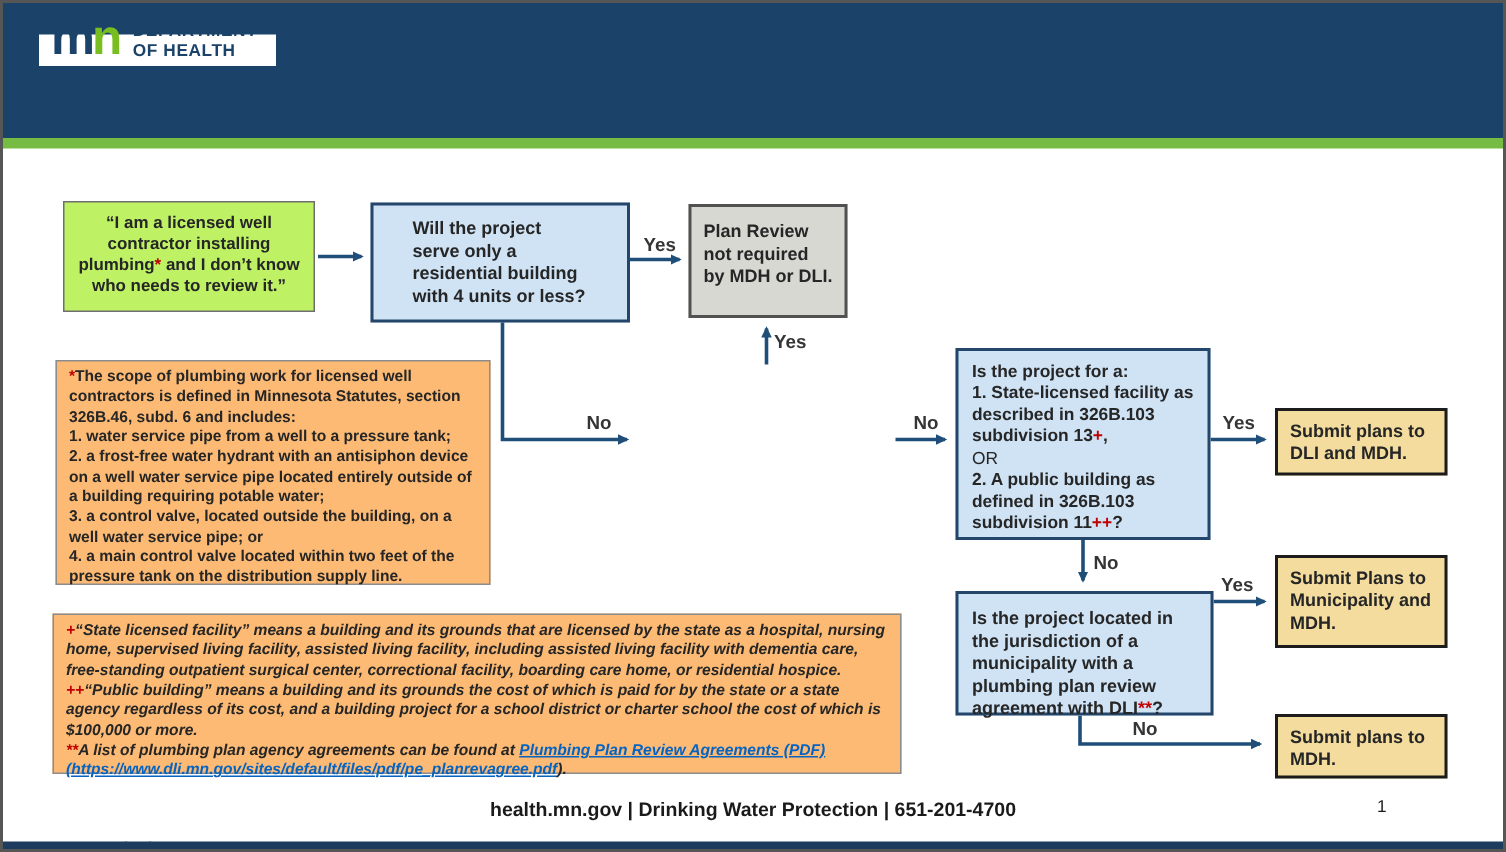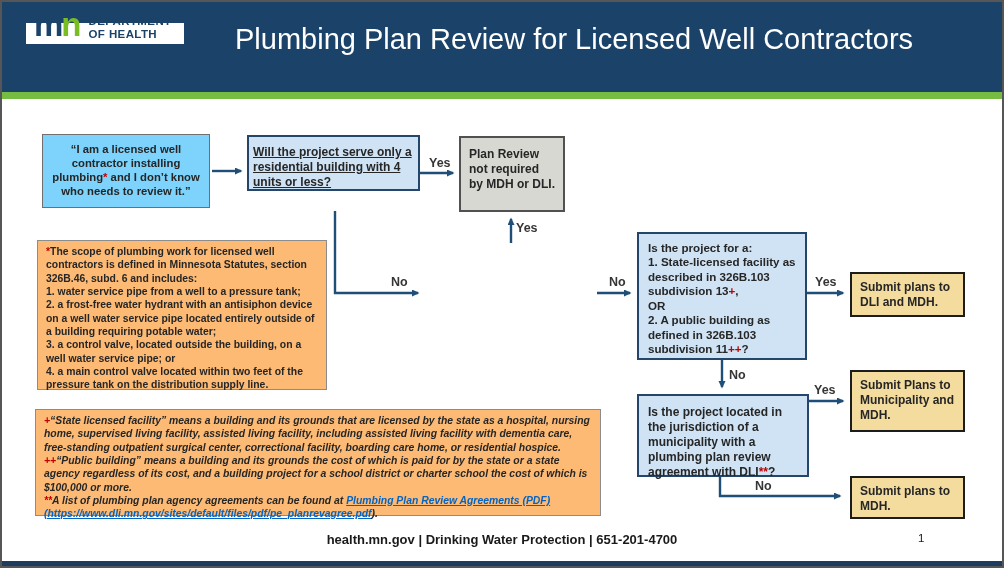--- a/index.html
+++ b/index.html
@@ -14,26 +14,26 @@
   .logo { position:absolute; left:24px; top:21px; height:21px; background:#ffffff;
           display:flex; align-items:center; padding:0 12px 12px 8px; gap:9px; }
   .logo-mn { font-weight:800; font-size:33px; line-height:26px; letter-spacing:-2px; position:relative; top:-3px; }
   .logo-mn .m { color:#1b4369; }
   .logo-mn .n { color:#78be20; }
   .logo-dept { font-size:11.5px; font-weight:800; color:#1b4369; line-height:1.05; letter-spacing:0.4px; white-space:nowrap; }
   .page-title { position:absolute; left:233px; top:21px; color:#ffffff; font-size:29px; font-weight:400; white-space:nowrap; }
 
   .box { position:absolute; color:#262626; font-size:12px; line-height:1.25; font-weight:600; }
   .q-blue   { background:#cfe3f5; border:2px solid #24466b; }
-  .start-green { background:#7dd3fc; border:1.5px solid #6f6f6f; text-align:center; font-size:11.3px; }
+  .start-green { background:#bef264; border:1.5px solid #6f6f6f; text-align:center; font-size:11.3px; }
   .gray-box { background:#d8d8d3; border:2px solid #515151; }
   .yellow   { background:#f3dc9e; border:2px solid #1c1c1c; font-weight:700; }
   .note { background:#fdba74; border:1px solid #8c8c8c; font-size:10.4px; line-height:1.28; font-weight:600; padding:4px 8px; }
   .mk { color:#c00000; font-weight:700; }
-  .bold { font-weight:700;text-align:center; }
+  .bold { font-weight:400;text-align:center; }
   .link { color:#0563c1; text-decoration:underline; cursor:pointer; }
 
   .edge-label { position:absolute; font-size:12.5px; font-weight:600; color:#353535; }
   .arrows { position:absolute; left:0; top:0; width:1004px; height:568px; }
 
   .footer-date { position:absolute; left:73px; top:558px; font-size:11.5px; color:#1a1a1a; }
   .footer-center { position:absolute; left:0; top:530px; width:100%; text-align:center;
                    font-size:13px; font-weight:700; color:#1a1a1a; }
   .footer-page { position:absolute; left:916px; top:530px; font-size:11.5px; color:#1a1a1a; }
 </style>
@@ -43,21 +43,20 @@
 <div class="slide">
 
   <div class="hdr">
     <div class="logo">
       <span class="logo-mn"><span class="m">m</span><span class="n">n</span></span>
       <span class="logo-dept">
         <span>DEPARTMENT</span><br>
         <span>OF HEALTH</span>
       </span>
     </div>
-    <div class="page-title">Plumbing Plan Review for Licensed Well Contractors</div>
   </div>
   <div class="green-bar"></div>
 
   <svg class="arrows" viewBox="0 0 1004 568" xmlns="http://www.w3.org/2000/svg">
     <defs>
       <marker id="ah" markerWidth="9" markerHeight="9" refX="6" refY="3.5" orient="auto" markerUnits="userSpaceOnUse">
         <path d="M0,0 L7.5,3.5 L0,7 z" fill="#1f4e79"></path>
       </marker>
     </defs>
     <g stroke="#1f4e79" stroke-width="2.4" fill="none">
@@ -79,21 +78,21 @@
   <span class="edge-label" style="left:607px; top:273px;">No</span>
   <span class="edge-label" style="left:813px; top:273px;">Yes</span>
   <span class="edge-label" style="left:727px; top:366px;">No</span>
   <span class="edge-label" style="left:812px; top:381px;">Yes</span>
   <span class="edge-label" style="left:753px; top:477px;">No</span>
 
   <div class="box start-green" style="left:40px; top:132px; width:168px; height:74px; padding:7px 6px;">
     <span>“I am a licensed well contractor installing plumbing</span><span class="mk">*</span><span> and I don’t know who needs to review it.”</span>
   </div>
 
-  <div class="box q-blue" style="left:245px; top:133px; width:173px; height:56px; padding:8px 4px;text-decoration:underline;">Will the project serve only a residential building with 4 units or less?</div>
+  <div class="box q-blue" style="left:245px; top:133px; width:173px; height:80px; padding:8px 26px;">Will the project serve only a residential building with 4 units or less?</div>
 
   <div class="box gray-box" style="left:457px; top:134px; width:106px; height:76px; padding:9px 8px;">Plan Review not required by MDH or DLI.</div>
 
   <div class="box note" style="left:35px; top:238px; width:290px; height:150px;">
     <div><span class="mk">*</span><span>The scope of plumbing work for licensed well contractors is defined in Minnesota Statutes, section 326B.46, subd. 6 and includes:</span></div>
     <div>1. water service pipe from a well to a pressure tank;</div>
     <div>2. a frost-free water hydrant with an antisiphon device on a well water service pipe located entirely outside of a building requiring potable water;</div>
     <div>3. a control valve, located outside the building, on a well water service pipe; or</div>
     <div>4. a main control valve located within two feet of the pressure tank on the distribution supply line.</div>
   </div>

